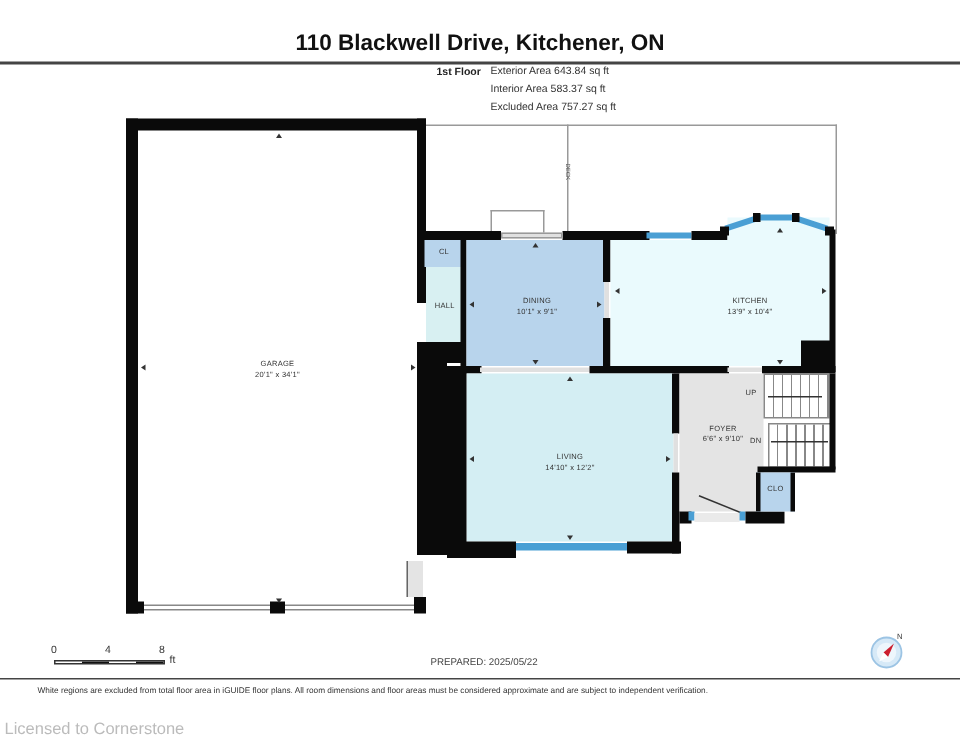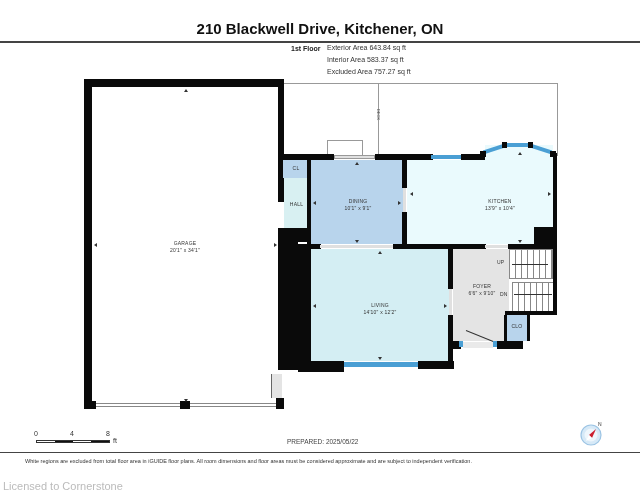--- a/index.html
+++ b/index.html
@@ -14,21 +14,21 @@
   .win { background: #4a9fd4; }
   .thin { background: #999; }
   .marker { width: 0; height: 0; }
   .footnote { font-size: 5.5px; color: #333; }
   .prepared { font-size: 6.5px; color: #444; }
   .licensed { font-size: 11px; color: #bbb; }
 </style>
 </head>
 <body>
 
-<div class="abs title">210 Blackwell Drive, Kitchener, ON</div>
+<div class="abs title">110 Blackwell Drive, Kitchener, ON</div>
 <div class="abs rule" style="left:0;top:41px;width:640px;"></div>
 
 <div class="abs floor-label" style="left:291px;top:45px;">1st Floor</div>
 <div class="abs" style="left:327px;top:42px;">
   <div class="area-line">Exterior Area 643.84 sq ft</div>
   <div class="area-line">Interior Area 583.37 sq ft</div>
   <div class="area-line">Excluded Area 757.27 sq ft</div>
 </div>
 
 <div class="abs" style="left:0;top:0;width:640px;height:420px;">

